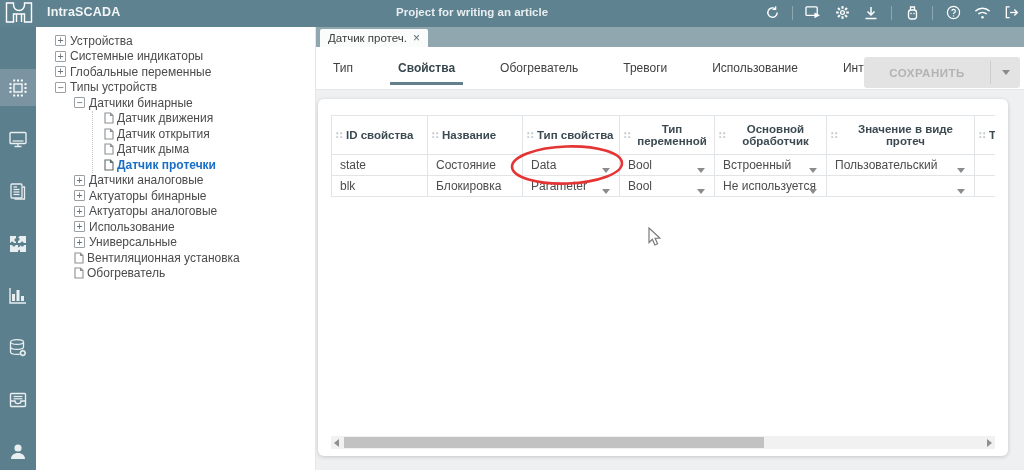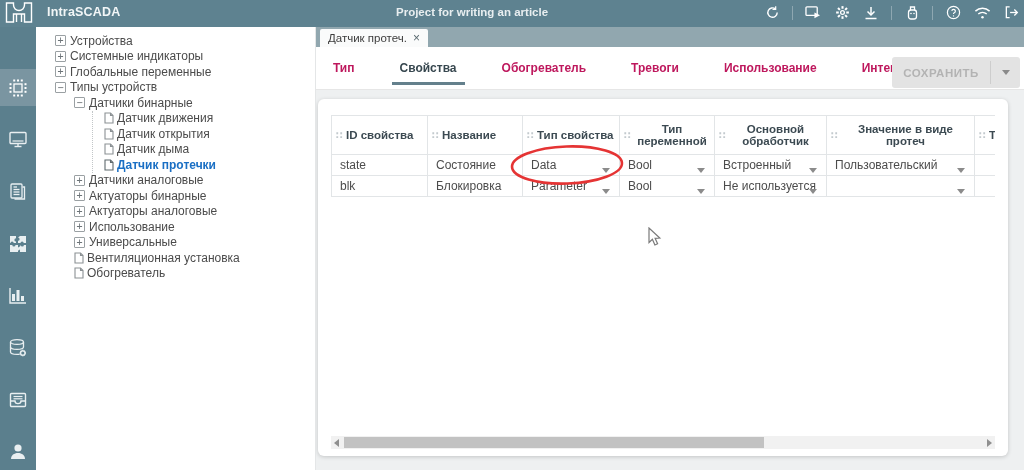--- a/index.html
+++ b/index.html
@@ -52,26 +52,26 @@
   .doc-tab { position:absolute; left:4px; top:4px; width:108px; height:18px;
     background:#fafbfb; border-radius:2px 2px 0 0; display:flex; align-items:center;
     padding:0 8px; font-size:11.5px; color:#3d3d3d; cursor:pointer; }
   .doc-tab .title { flex:1; overflow:hidden; white-space:nowrap; }
   .doc-tab .close { color:#5a6a70; font-size:12px; margin-left:6px; cursor:pointer;
     line-height:10px; }
 
   .subtabs { position:relative; height:43px; background:#fff;
     border-bottom:1px solid #e6e6e6; display:flex; align-items:center;
     padding-left:17px; }
-  .stab { font-size:12px; color:#be185d; margin-right:45px; cursor:pointer;
-    position:relative; height:100%; display:flex; align-items:center;font-weight:bold; }
+  .stab { font-size:12px; color:#404040; margin-right:45px; cursor:pointer;
+    position:relative; height:100%; display:flex; align-items:center; }
   .stab.active { color:#37474f; font-weight:bold; }
   .stab.active::after { content:""; position:absolute; left:-8px; right:-8px;
     bottom:4px; height:3px; background:#64808c; }
-  .save-btn { position:absolute; right:4px; top:10px; height:31px; width:128px;
+  .save-btn { position:absolute; right:4px; top:10px; height:31px; width:156px;
     background:#e3e3e3; border-radius:3px; display:flex; align-items:center;
     cursor:default; }
   .save-btn .lbl { flex:1; text-align:center; font-size:11.5px; letter-spacing:.5px;
     color:#b3b3b3; font-weight:bold; }
   .save-btn .sep { width:1px; height:23px; background:#cdcdcd; }
   .save-btn .arr { width:29px; display:flex; justify-content:center; }
   .caret { width:0; height:0; border-left:4px solid transparent;
     border-right:4px solid transparent; border-top:5px solid #8a8a8a; }
 
   .work { position:relative; height:380px; background:#eef0f1; }

